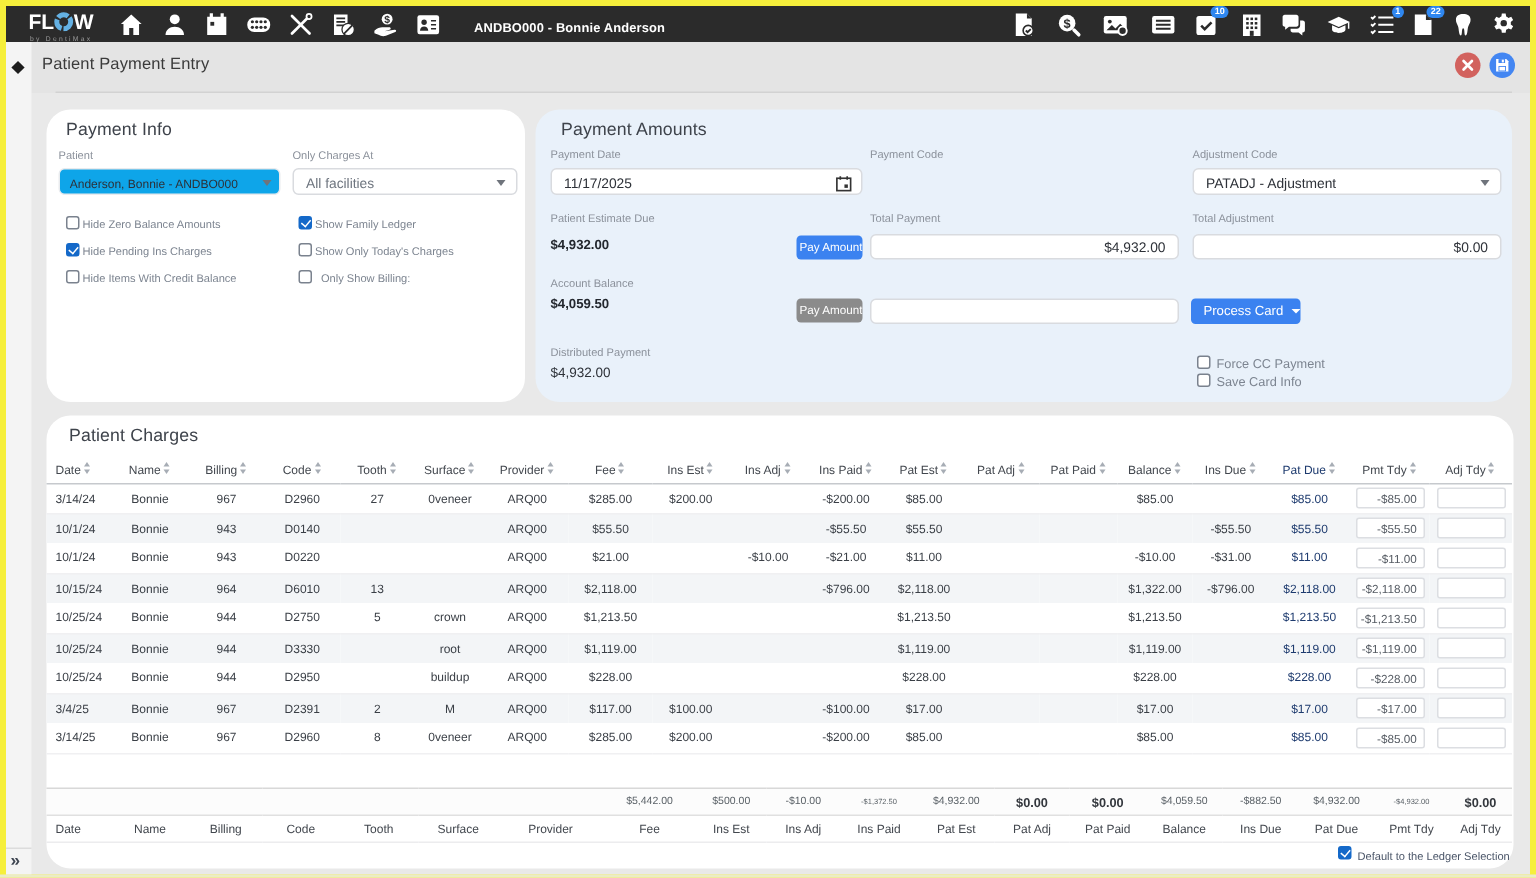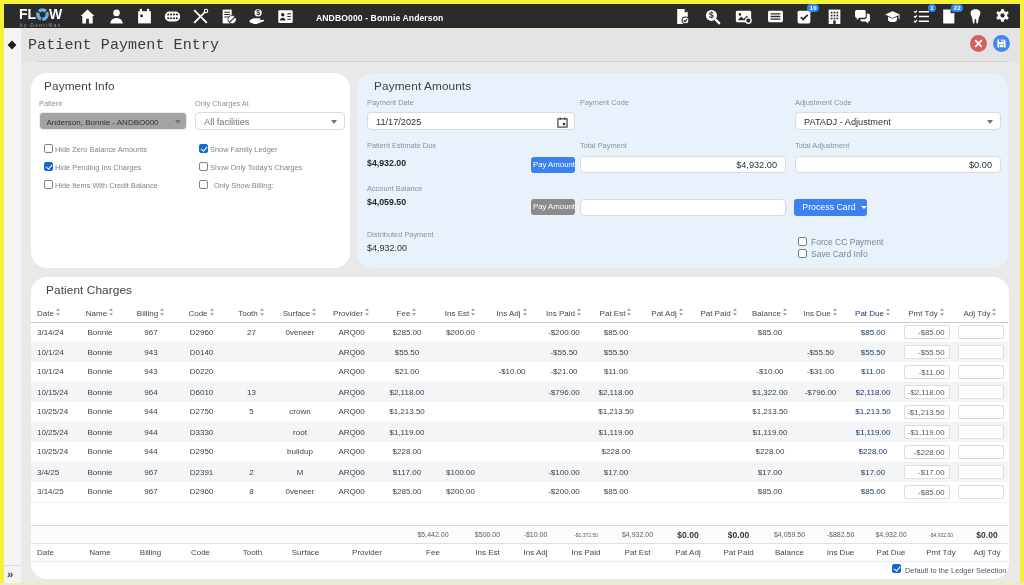--- a/index.html
+++ b/index.html
@@ -10,21 +10,21 @@
   .topbar { position:absolute; left:0; top:0; width:1016px; height:24px; background:#2b2b2b; }
   .logo { position:absolute; left:15px; top:2px; color:#fff; font-weight:bold; font-size:14px; letter-spacing:0px; }
   .logo .by { position:absolute; left:1px; top:17px; font-size:4.5px; font-weight:normal; color:#9a9a9a; letter-spacing:1.5px; white-space:nowrap; }
   .ticon { position:absolute; top:4px; width:17px; height:17px; }
   .ticon svg { width:100%; height:100%; display:block; }
   .tbadge { position:absolute; top:-4px; right:-6px; background:#2f87f0; color:#fff; font-size:6px; border-radius:6px; padding:1px 2.5px; line-height:1; font-weight:bold; }
   .patlabel { position:absolute; left:312px; top:9px; color:#fff; font-size:8.6px; font-weight:bold; letter-spacing:0.1px; }
   
   .titlebar { position:absolute; left:0; top:24px; width:1016px; height:34px; background:#e4e4e4; }
   .diamond { position:absolute; left:7px; top:13px; width:8px; height:8px; background:#1d1d1d; transform:rotate(45deg) scale(0.78); }
-  .ptitle { position:absolute; left:24px; top:9px; font-size:15px; color:#3b3b3b; font-weight:500; letter-spacing:0.1px;font-family:Liberation Mono, monospace; }
+  .ptitle { position:absolute; left:24px; top:9px; font-size:11px; color:#3b3b3b; font-weight:500; letter-spacing:0.1px; }
   .circbtn { position:absolute; top:31px; width:17px; height:17px; border-radius:50%; }
   .hline { position:absolute; left:33px; top:57px; width:971px; height:1px; background:#d2d2d2; }
   
   .sidebar { position:absolute; left:0; top:24px; width:17px; height:555px; background:#f4f4f4; }
   .sidebar .expander { position:absolute; left:0; top:537px; width:17px; border-top:1px solid #dcdcdc; height:18px; }
   .sidebar .chev { position:absolute; left:3px; top:2px; color:#3f4652; font-size:11.5px; font-weight:bold; }
   
   .card { position:absolute; background:#fff; border-radius:16px; }
   .cardtitle { position:absolute; font-size:11.8px; color:#3e434b; font-weight:500; letter-spacing:0.1px; }
   .flabel { position:absolute; font-size:7.4px; color:#8b919b; white-space:nowrap; }
@@ -252,21 +252,21 @@
   <div class="sidebar">
     <div class="expander">
         <div class="chev">»</div>
       </div>
   </div>
   <div class="diamond" style="left:4px; top:37px;"></div>
 
   <div class="card" style="left:27px; top:69px; width:319px; height:195px;" id="payinfo">
     <div class="cardtitle" style="left:13px; top:6px;">Payment Info</div>
     <div class="flabel" style="left:8px; top:26px;">Patient</div>
-    <div class="inputbox" style="left:8px; top:39px; width:148px; background:#a3a3a3; border-color:#e9ebee;">
+    <div class="inputbox" style="left:8px; top:39px; width:148px; background:#0ea5e9; border-color:#e9ebee;">
         <span class="txt" style="font-weight:500; font-size:8px; top:5px; left:6.5px;">Anderson, Bonnie - ANDBO000</span>
         <span class="selarrow" style="right:5px;"></span>
       </div>
     <div class="flabel" style="left:164px; top:26px;">Only Charges At</div>
     <div class="inputbox" style="left:164px; top:39px; width:150px;">
         <span class="txt" style="color:#6e757f;">All facilities</span>
         <span class="selarrow"></span>
       </div>
     <div class="cb" style="left:13px; top:71px;"></div>
     <div class="cblabel" style="left:24px; top:72px;">Hide Zero Balance Amounts</div>

